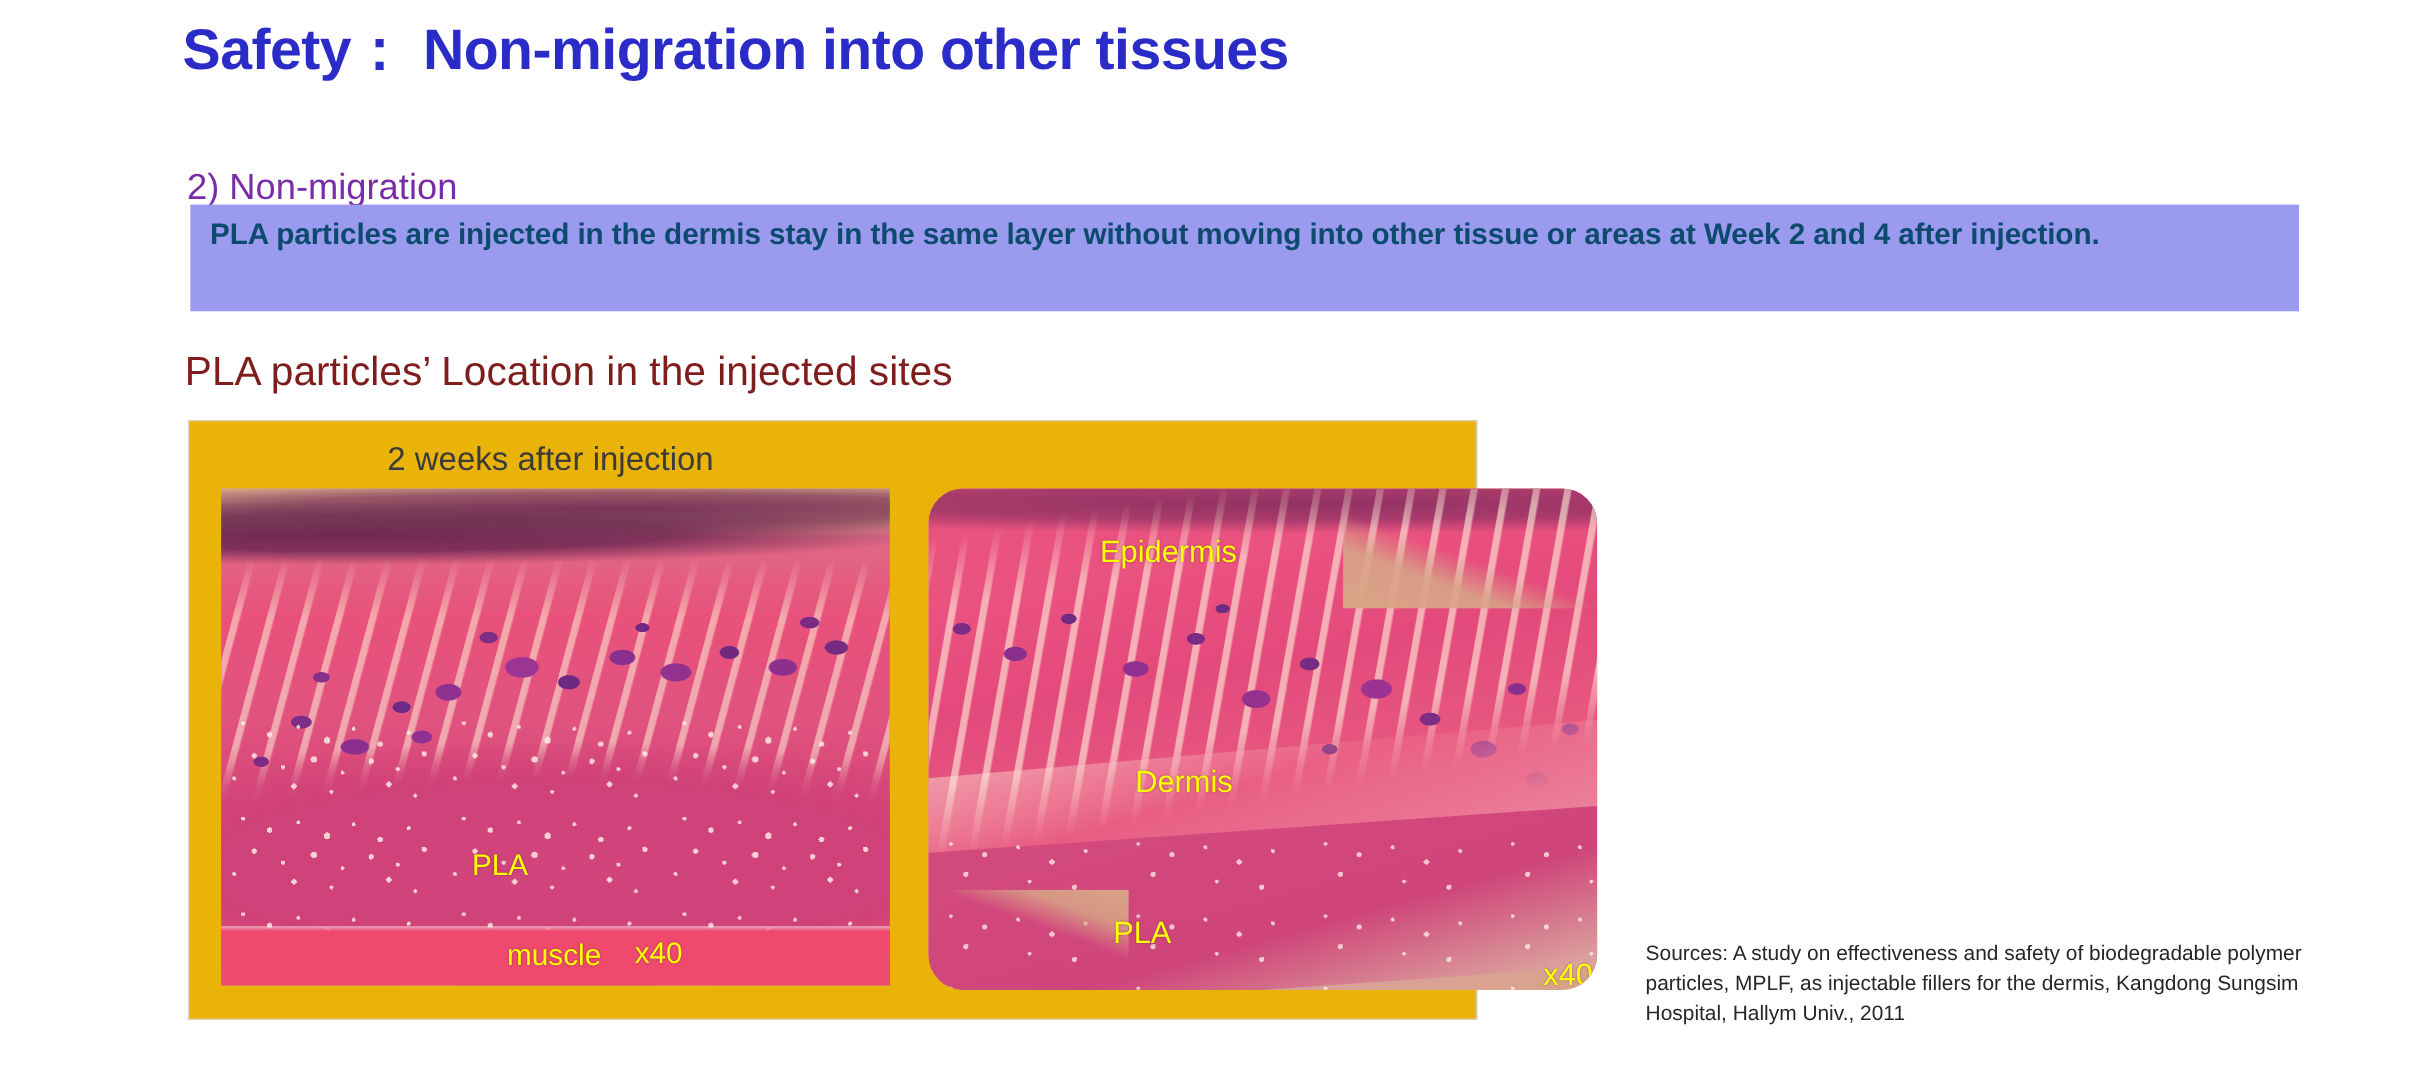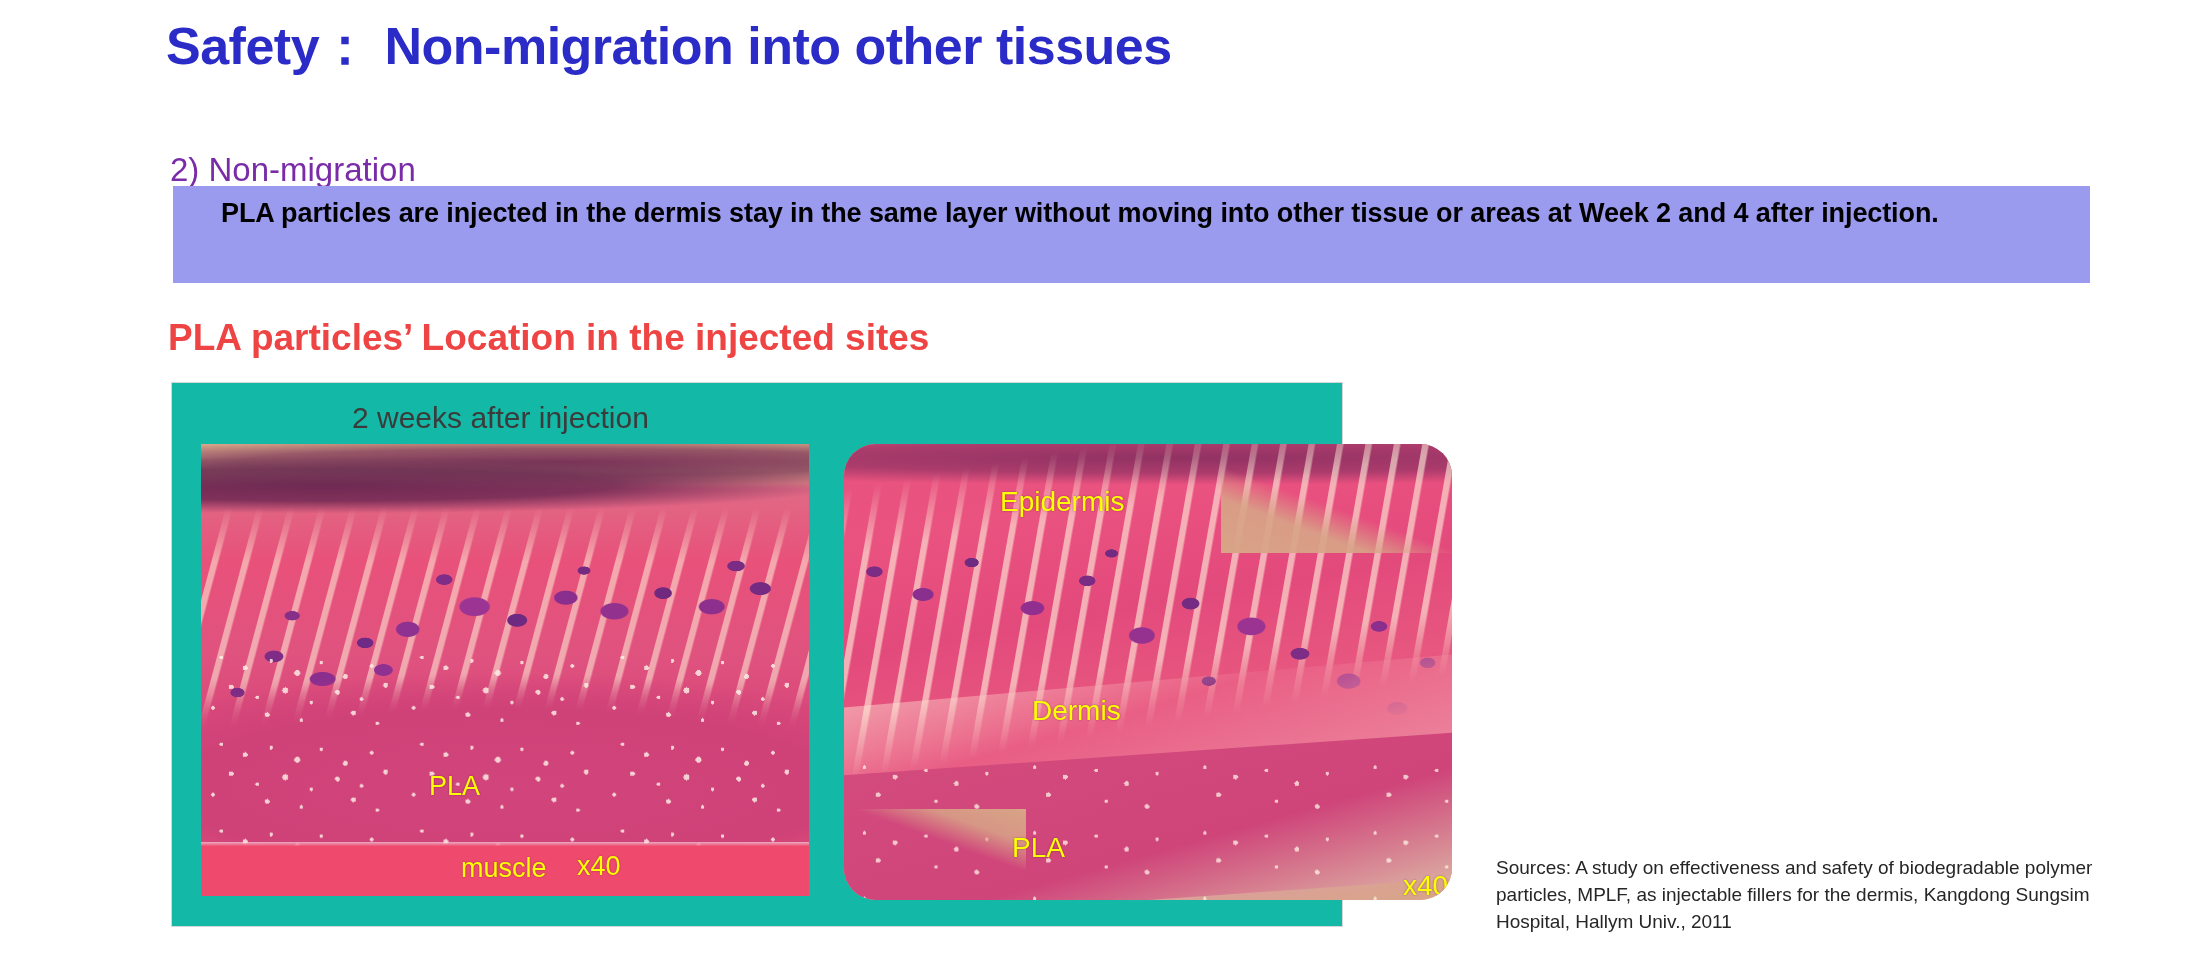--- a/index.html
+++ b/index.html
@@ -49,46 +49,45 @@
     top: 186px;
     width: 1917px;
     height: 97px;
     background: #9a9aef;
     box-sizing: border-box;
     padding: 10px 14px 0 18px;
   }
   .callout-text {
     font-size: 27px;
     font-weight: 700;
-    color: #000000;
+    color: #0c4a6e;
     line-height: 1.32;
     letter-spacing: -0.1px;
-    margin-left: 30px;
   }
 
   
   .section-heading {
     position: absolute;
     left: 168px;
     top: 318px;
     font-size: 37px;
-    font-weight: 700;
-    color: #ef4444;
+    font-weight: 400;
+    color: #7f1d1d;
     white-space: nowrap;
     line-height: 1.1;
   }
 
   
   .figure-panel {
     position: absolute;
     left: 171px;
     top: 382px;
     width: 1172px;
     height: 545px;
-    background: #14b8a6;
+    background: #eab308;
     border: 1px solid #d6d6d6;
     box-sizing: border-box;
   }
 
   .fig-caption {
     position: absolute;
     font-size: 30px;
     color: #3b3b3b;
     white-space: nowrap;
     font-weight: 400;

